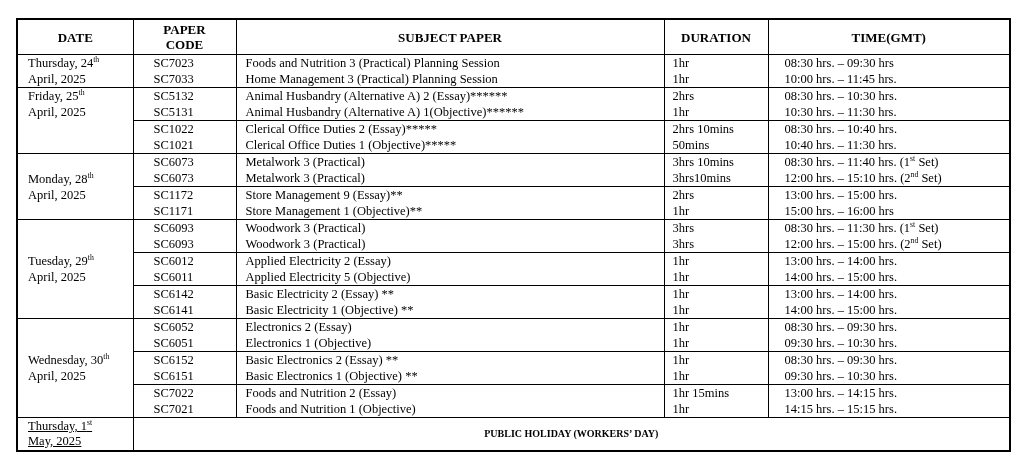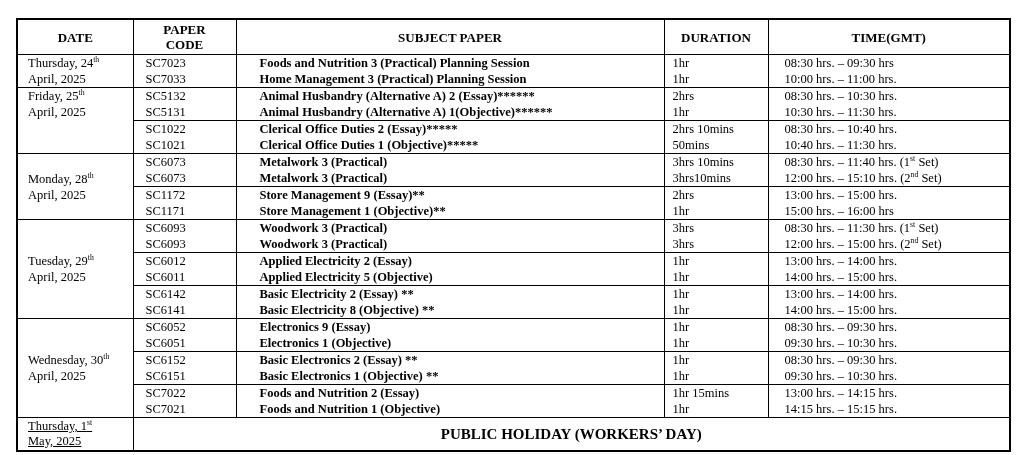--- a/index.html
+++ b/index.html
@@ -42,29 +42,29 @@
     vertical-align: top;
     white-space: nowrap;
   }
   tr.grp td { border-top: 1px solid #000; }
   td.date-cell {
     vertical-align: middle;
     padding-left: 10px;
     line-height: 16px;
   }
   td.date-cell.vtop { vertical-align: top; }
-  td.code-cell { padding-left: 12px; }
-  td.subject-cell { padding-left: 23px; font-weight: bold; }
+  td.code-cell { padding-left: 20px; }
+  td.subject-cell { padding-left: 9px; }
   td.duration-cell { padding-left: 8px; }
   td.time-cell { padding-left: 16px; }
   td.holiday-cell {
     text-align: center;
     vertical-align: middle;
     font-weight: bold;
-    font-size: 15px;
+    font-size: 10px;
   }
   td.holiday-date-cell { line-height: 15px; padding-top: 1px; padding-bottom: 1px; text-decoration: underline; }
   sup { font-size: 0.62em; vertical-align: super; line-height: 0; text-align: right; }
 </style>
 </head>
 <body>
 
 <div class="page">
   <table class="timetable">
     <colgroup>
@@ -95,21 +95,21 @@
           </td>
           <td class="code-cell">SC7023</td>
           <td class="subject-cell">Foods and Nutrition 3 (Practical) Planning Session</td>
           <td class="duration-cell">1hr</td>
           <td class="time-cell">08:30 hrs. – 09:30 hrs</td>
         </tr>
         <tr>
           <td class="code-cell">SC7033</td>
           <td class="subject-cell">Home Management 3 (Practical) Planning Session</td>
           <td class="duration-cell">1hr</td>
-          <td class="time-cell">10:00 hrs. – 11:00 hrs.</td>
+          <td class="time-cell">10:00 hrs. – 11:45 hrs.</td>
         </tr>
         <tr class="grp">
           <td class="date-cell vtop" rowspan="4">
             <div class="date-line">Friday, 25<sup>th</sup></div>
             <div class="date-line">April, 2025</div>
           </td>
           <td class="code-cell">SC5132</td>
           <td class="subject-cell">Animal Husbandry (Alternative A) 2 (Essay)******</td>
           <td class="duration-cell">2hrs</td>
           <td class="time-cell">08:30 hrs. – 10:30 hrs.</td>
@@ -189,31 +189,31 @@
           <td class="time-cell">14:00 hrs. – 15:00 hrs.</td>
         </tr>
         <tr class="grp">
           <td class="code-cell">SC6142</td>
           <td class="subject-cell">Basic Electricity 2 (Essay) **</td>
           <td class="duration-cell">1hr</td>
           <td class="time-cell">13:00 hrs. – 14:00 hrs.</td>
         </tr>
         <tr>
           <td class="code-cell">SC6141</td>
-          <td class="subject-cell">Basic Electricity 8 (Objective) **</td>
+          <td class="subject-cell">Basic Electricity 1 (Objective) **</td>
           <td class="duration-cell">1hr</td>
           <td class="time-cell">14:00 hrs. – 15:00 hrs.</td>
         </tr>
         <tr class="grp">
           <td class="date-cell" rowspan="6">
             <div class="date-line">Wednesday, 30<sup>th</sup></div>
             <div class="date-line">April, 2025</div>
           </td>
           <td class="code-cell">SC6052</td>
-          <td class="subject-cell">Electronics 9 (Essay)</td>
+          <td class="subject-cell">Electronics 2 (Essay)</td>
           <td class="duration-cell">1hr</td>
           <td class="time-cell">08:30 hrs. – 09:30 hrs.</td>
         </tr>
         <tr>
           <td class="code-cell">SC6051</td>
           <td class="subject-cell">Electronics 1 (Objective)</td>
           <td class="duration-cell">1hr</td>
           <td class="time-cell">09:30 hrs. – 10:30 hrs.</td>
         </tr>
         <tr class="grp">

